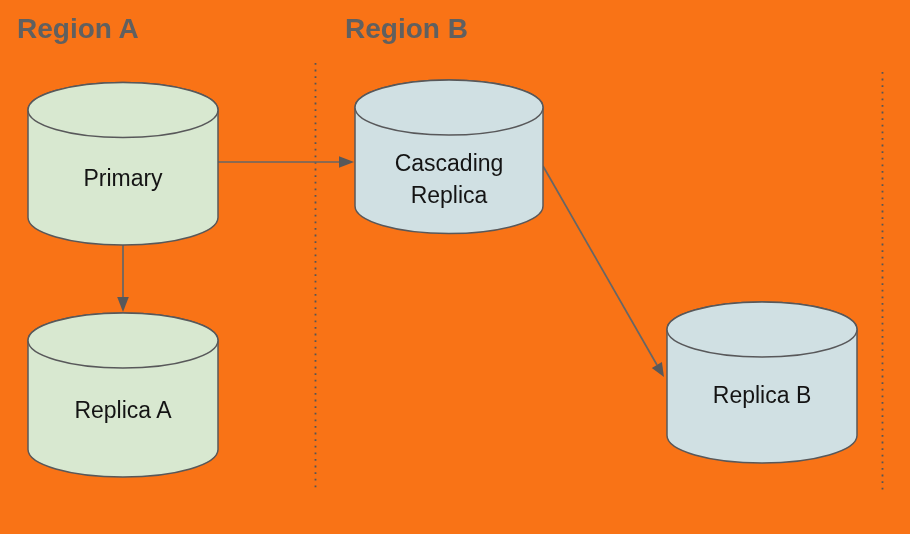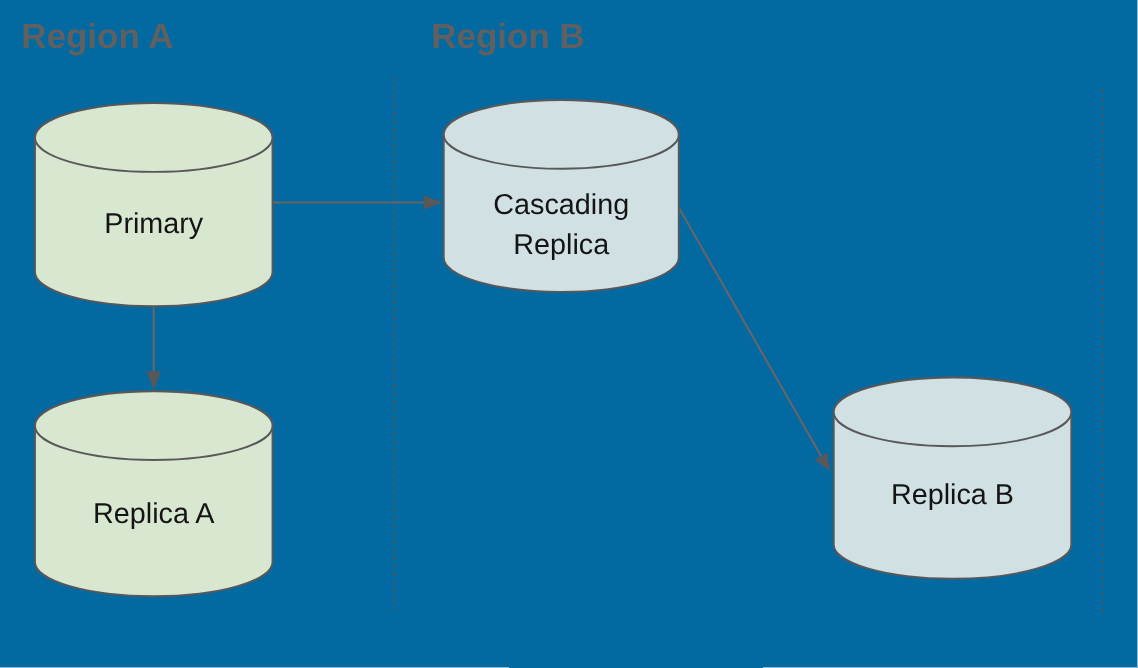--- a/index.html
+++ b/index.html
@@ -4,21 +4,21 @@
 <style>
   html, body {
     margin: 0;
     padding: 0;
     background: #ffffff;
   }
   .canvas {
     position: relative;
     width: 910px;
     height: 534px;
-    background: #0369a1;
+    background: #f97316;
     overflow: hidden;
     font-family: "Liberation Sans", sans-serif;
   }
   svg text {
     font-family: "Liberation Sans", sans-serif;
   }
   .region-title {
     font-size: 28px;
     font-weight: bold;
     fill: #606060;

